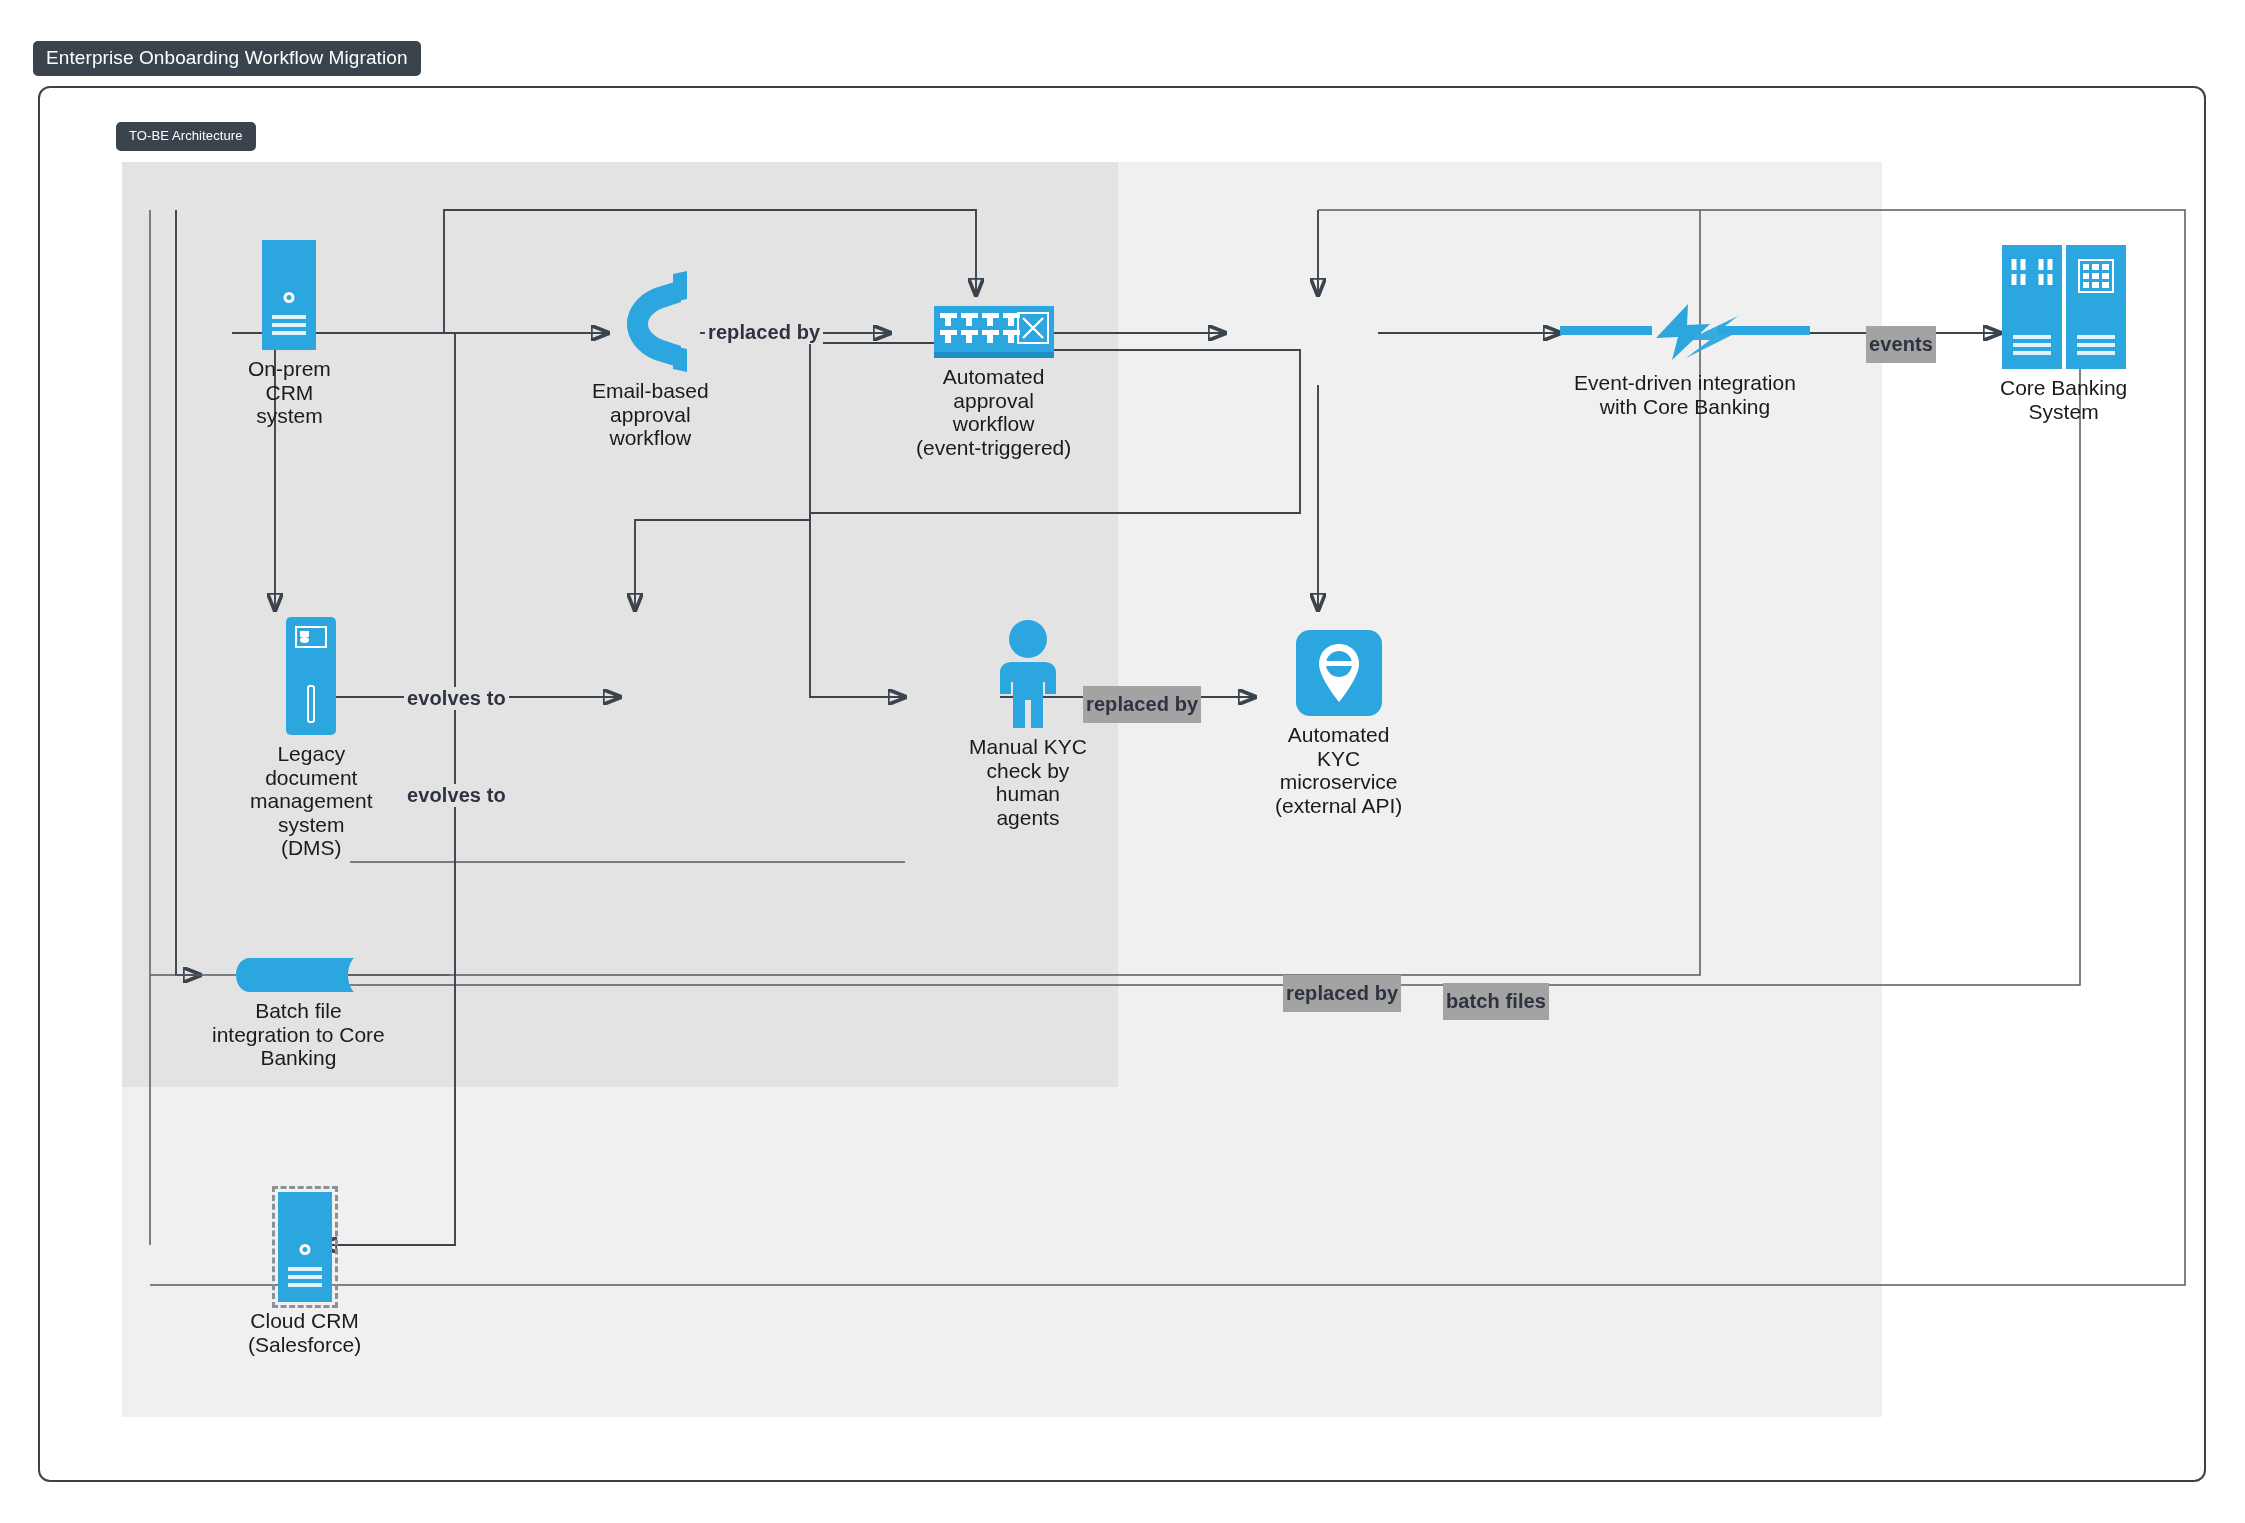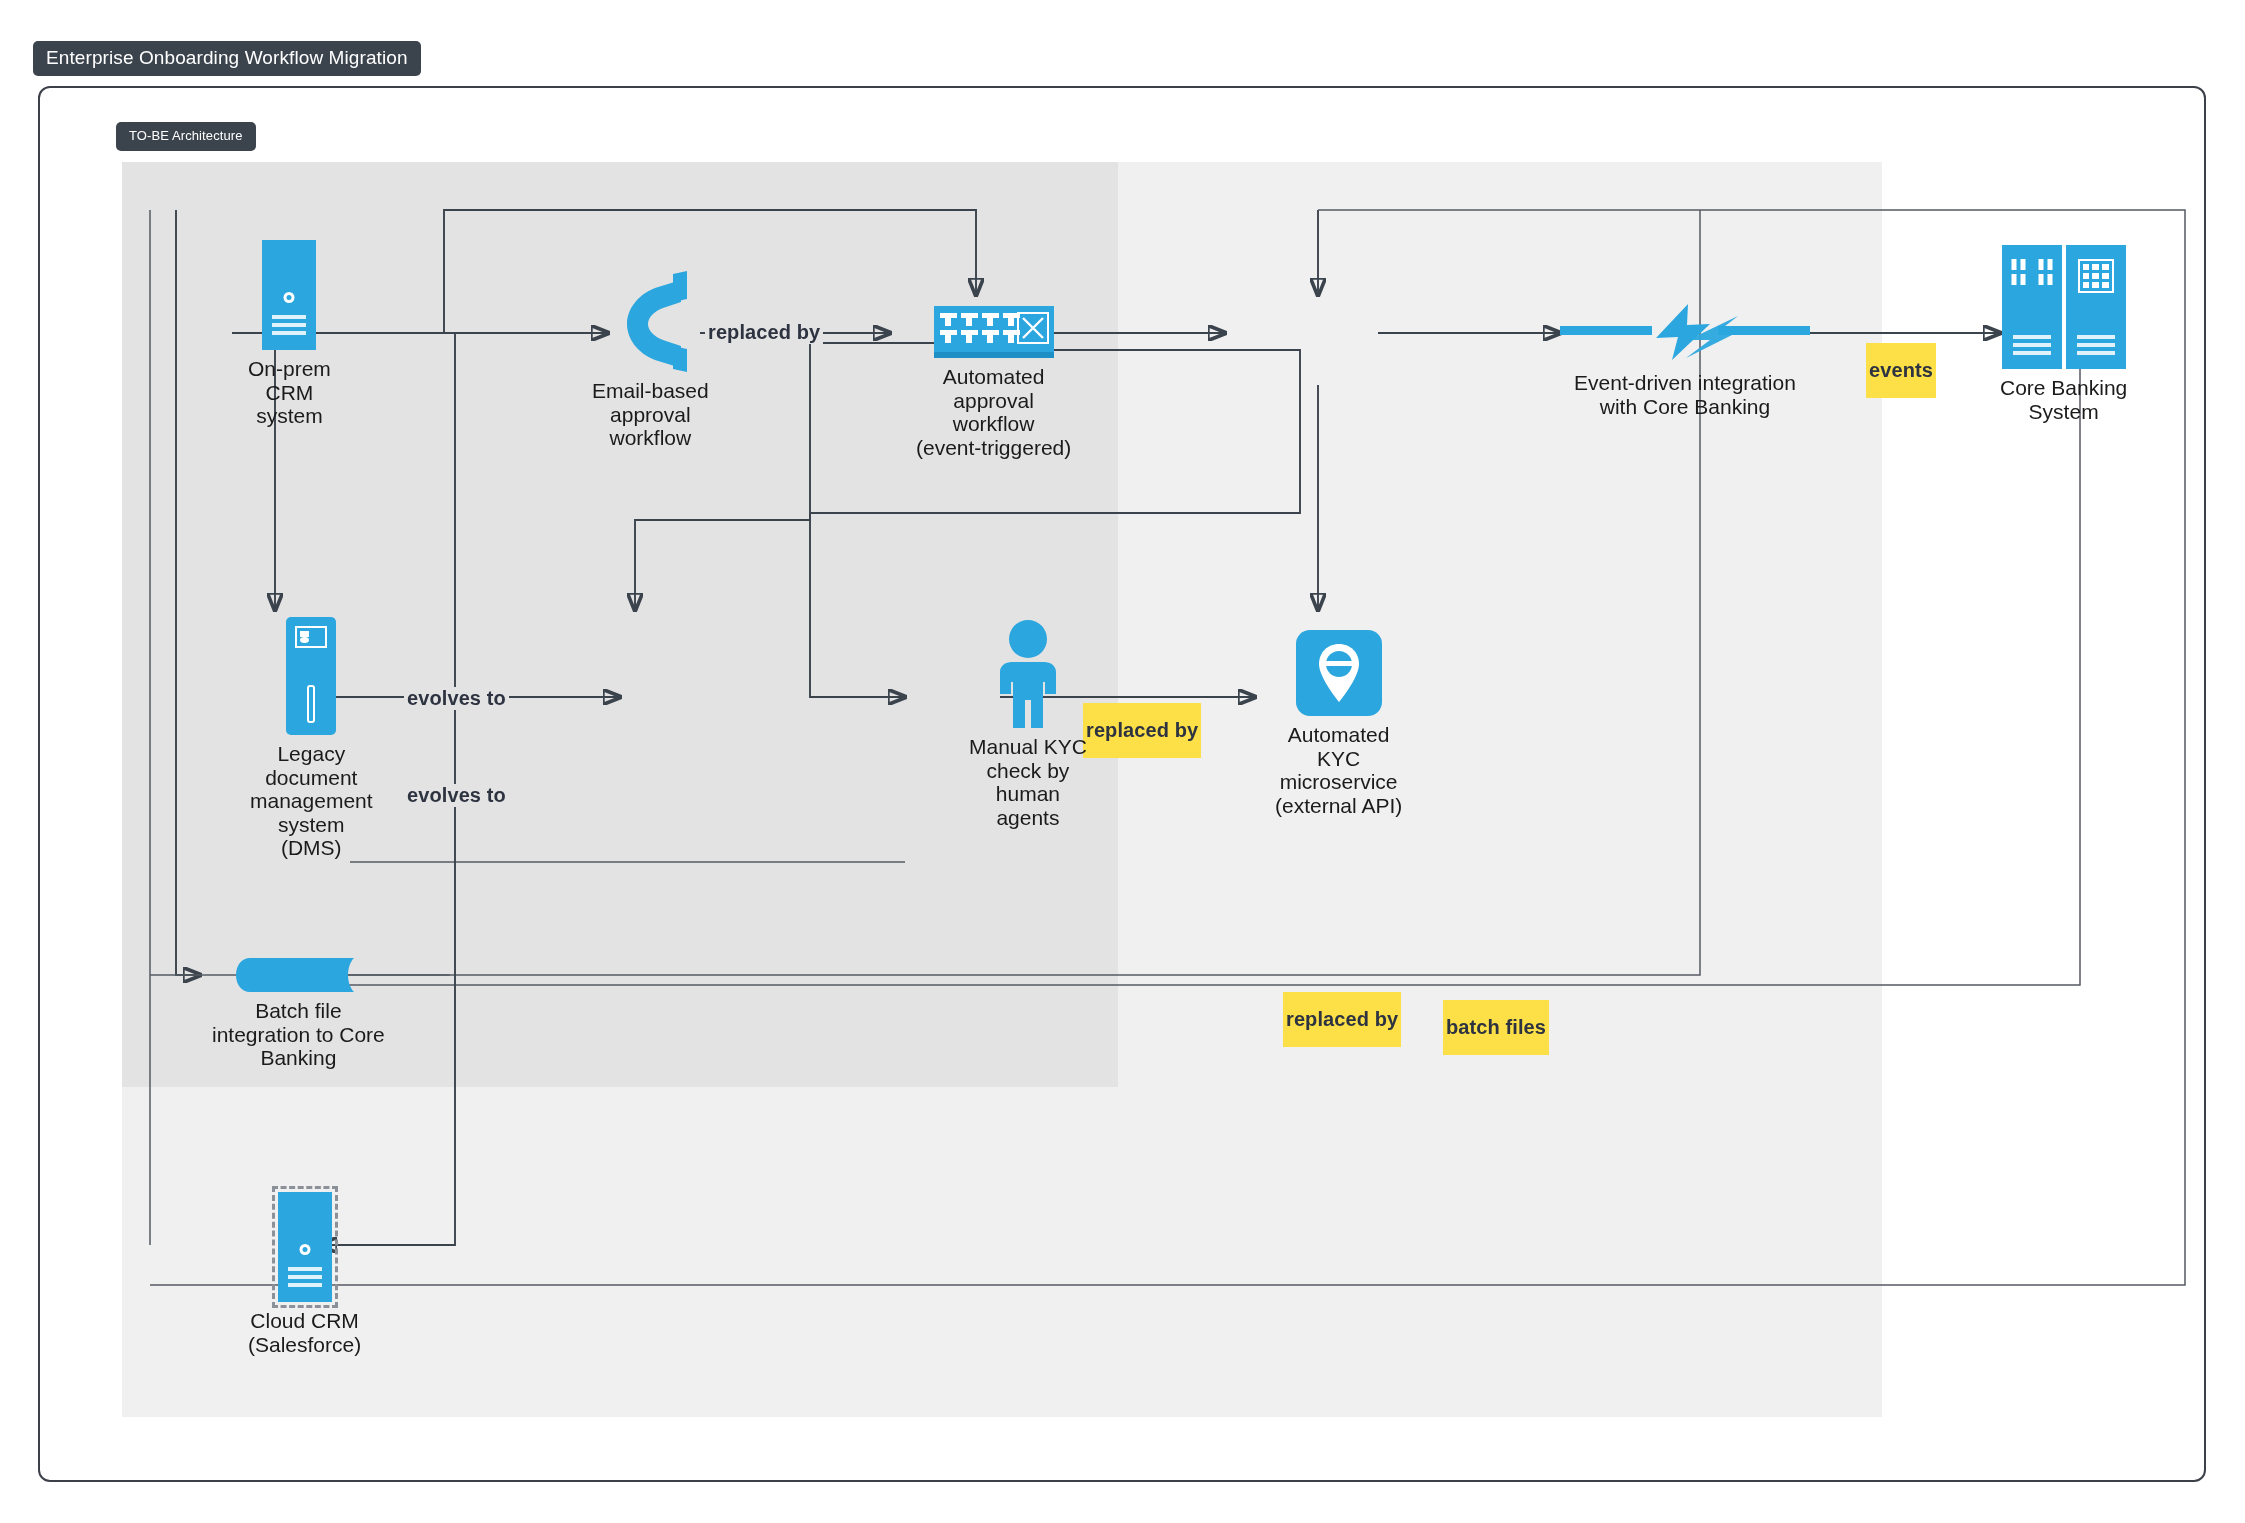--- a/index.html
+++ b/index.html
@@ -87,21 +87,21 @@
   
   .edge-label {
     position: absolute;
     font-size: 20px;
     font-weight: bold;
     color: #2d3340;
     background: transparent;
     white-space: nowrap;
     letter-spacing: .1px;
   }
-  .edge-label.onwhite { background: #fde047; padding: 16px 3px; margin-top: 17px; }
+  .edge-label.onwhite { background: #a3a3a3; padding: 7px 3px; }
   .edge-label.ongrey  { background: #e3e3e3; padding: 0 3px; }
 
   
   .tower {
     width: 54px; height: 110px;
     background: #2ba6de;
     position: relative;
   }
   .tower .dot {
     position: absolute; left: 50%; top: 52px;

